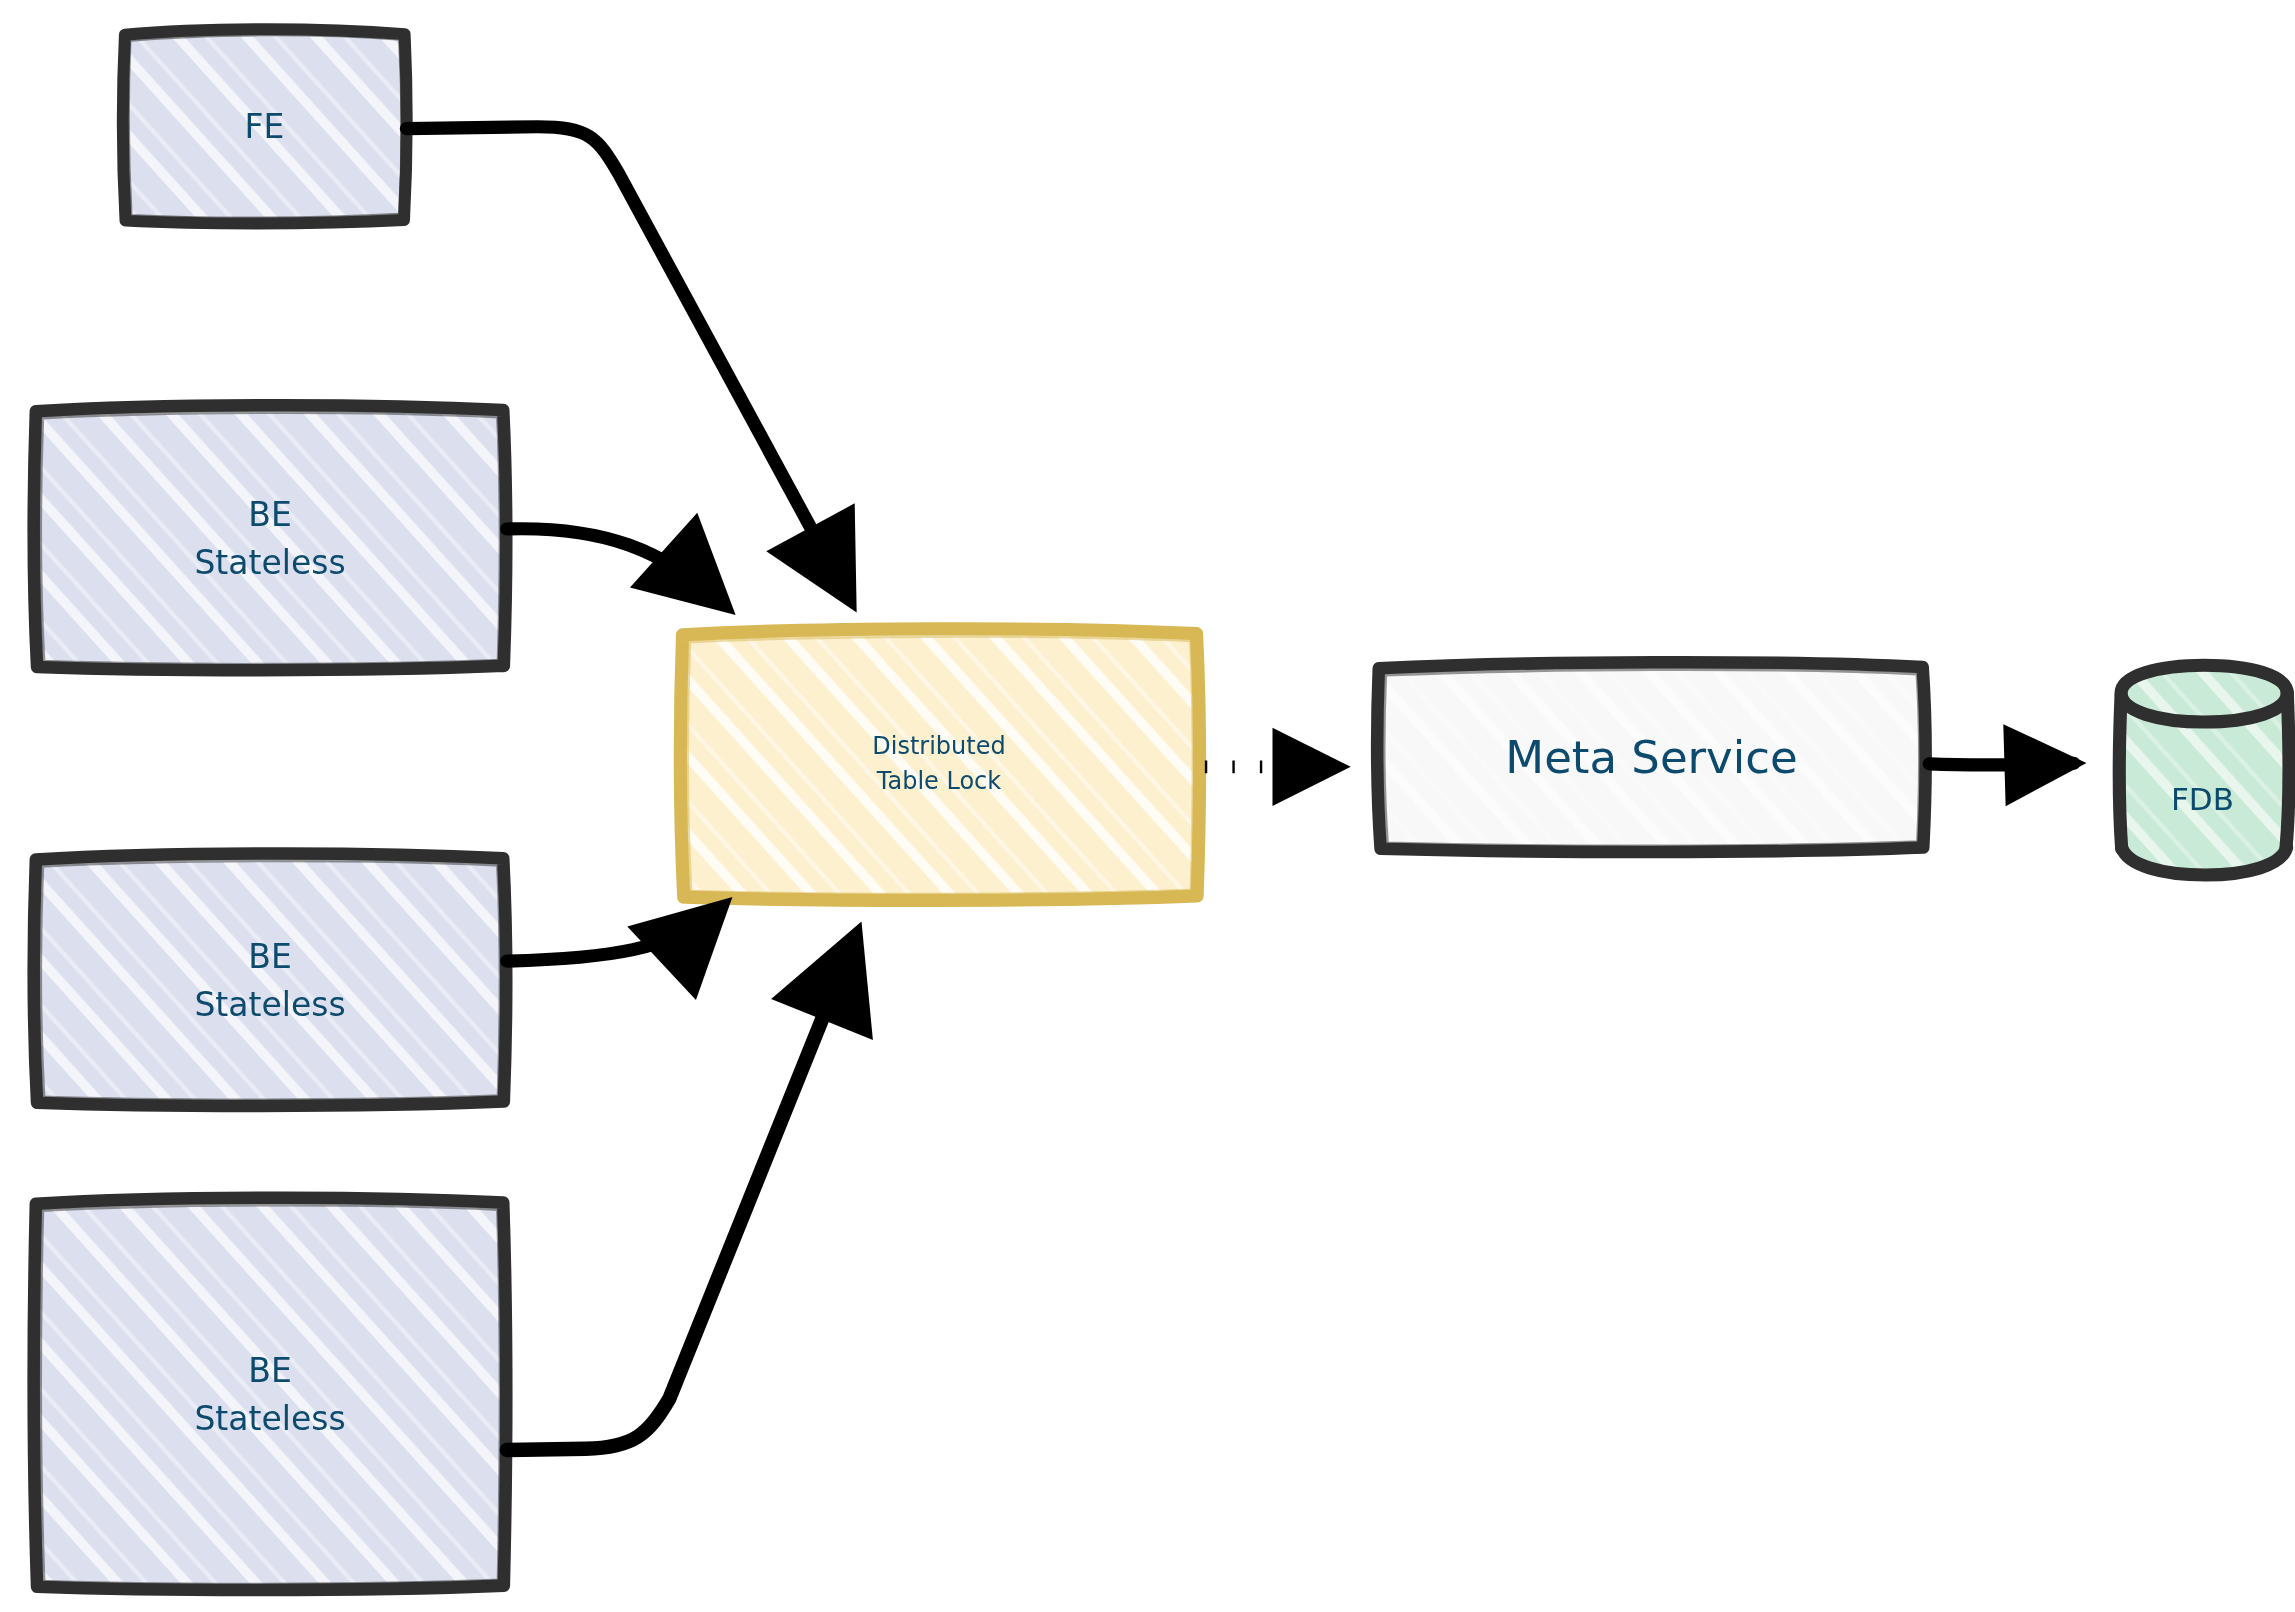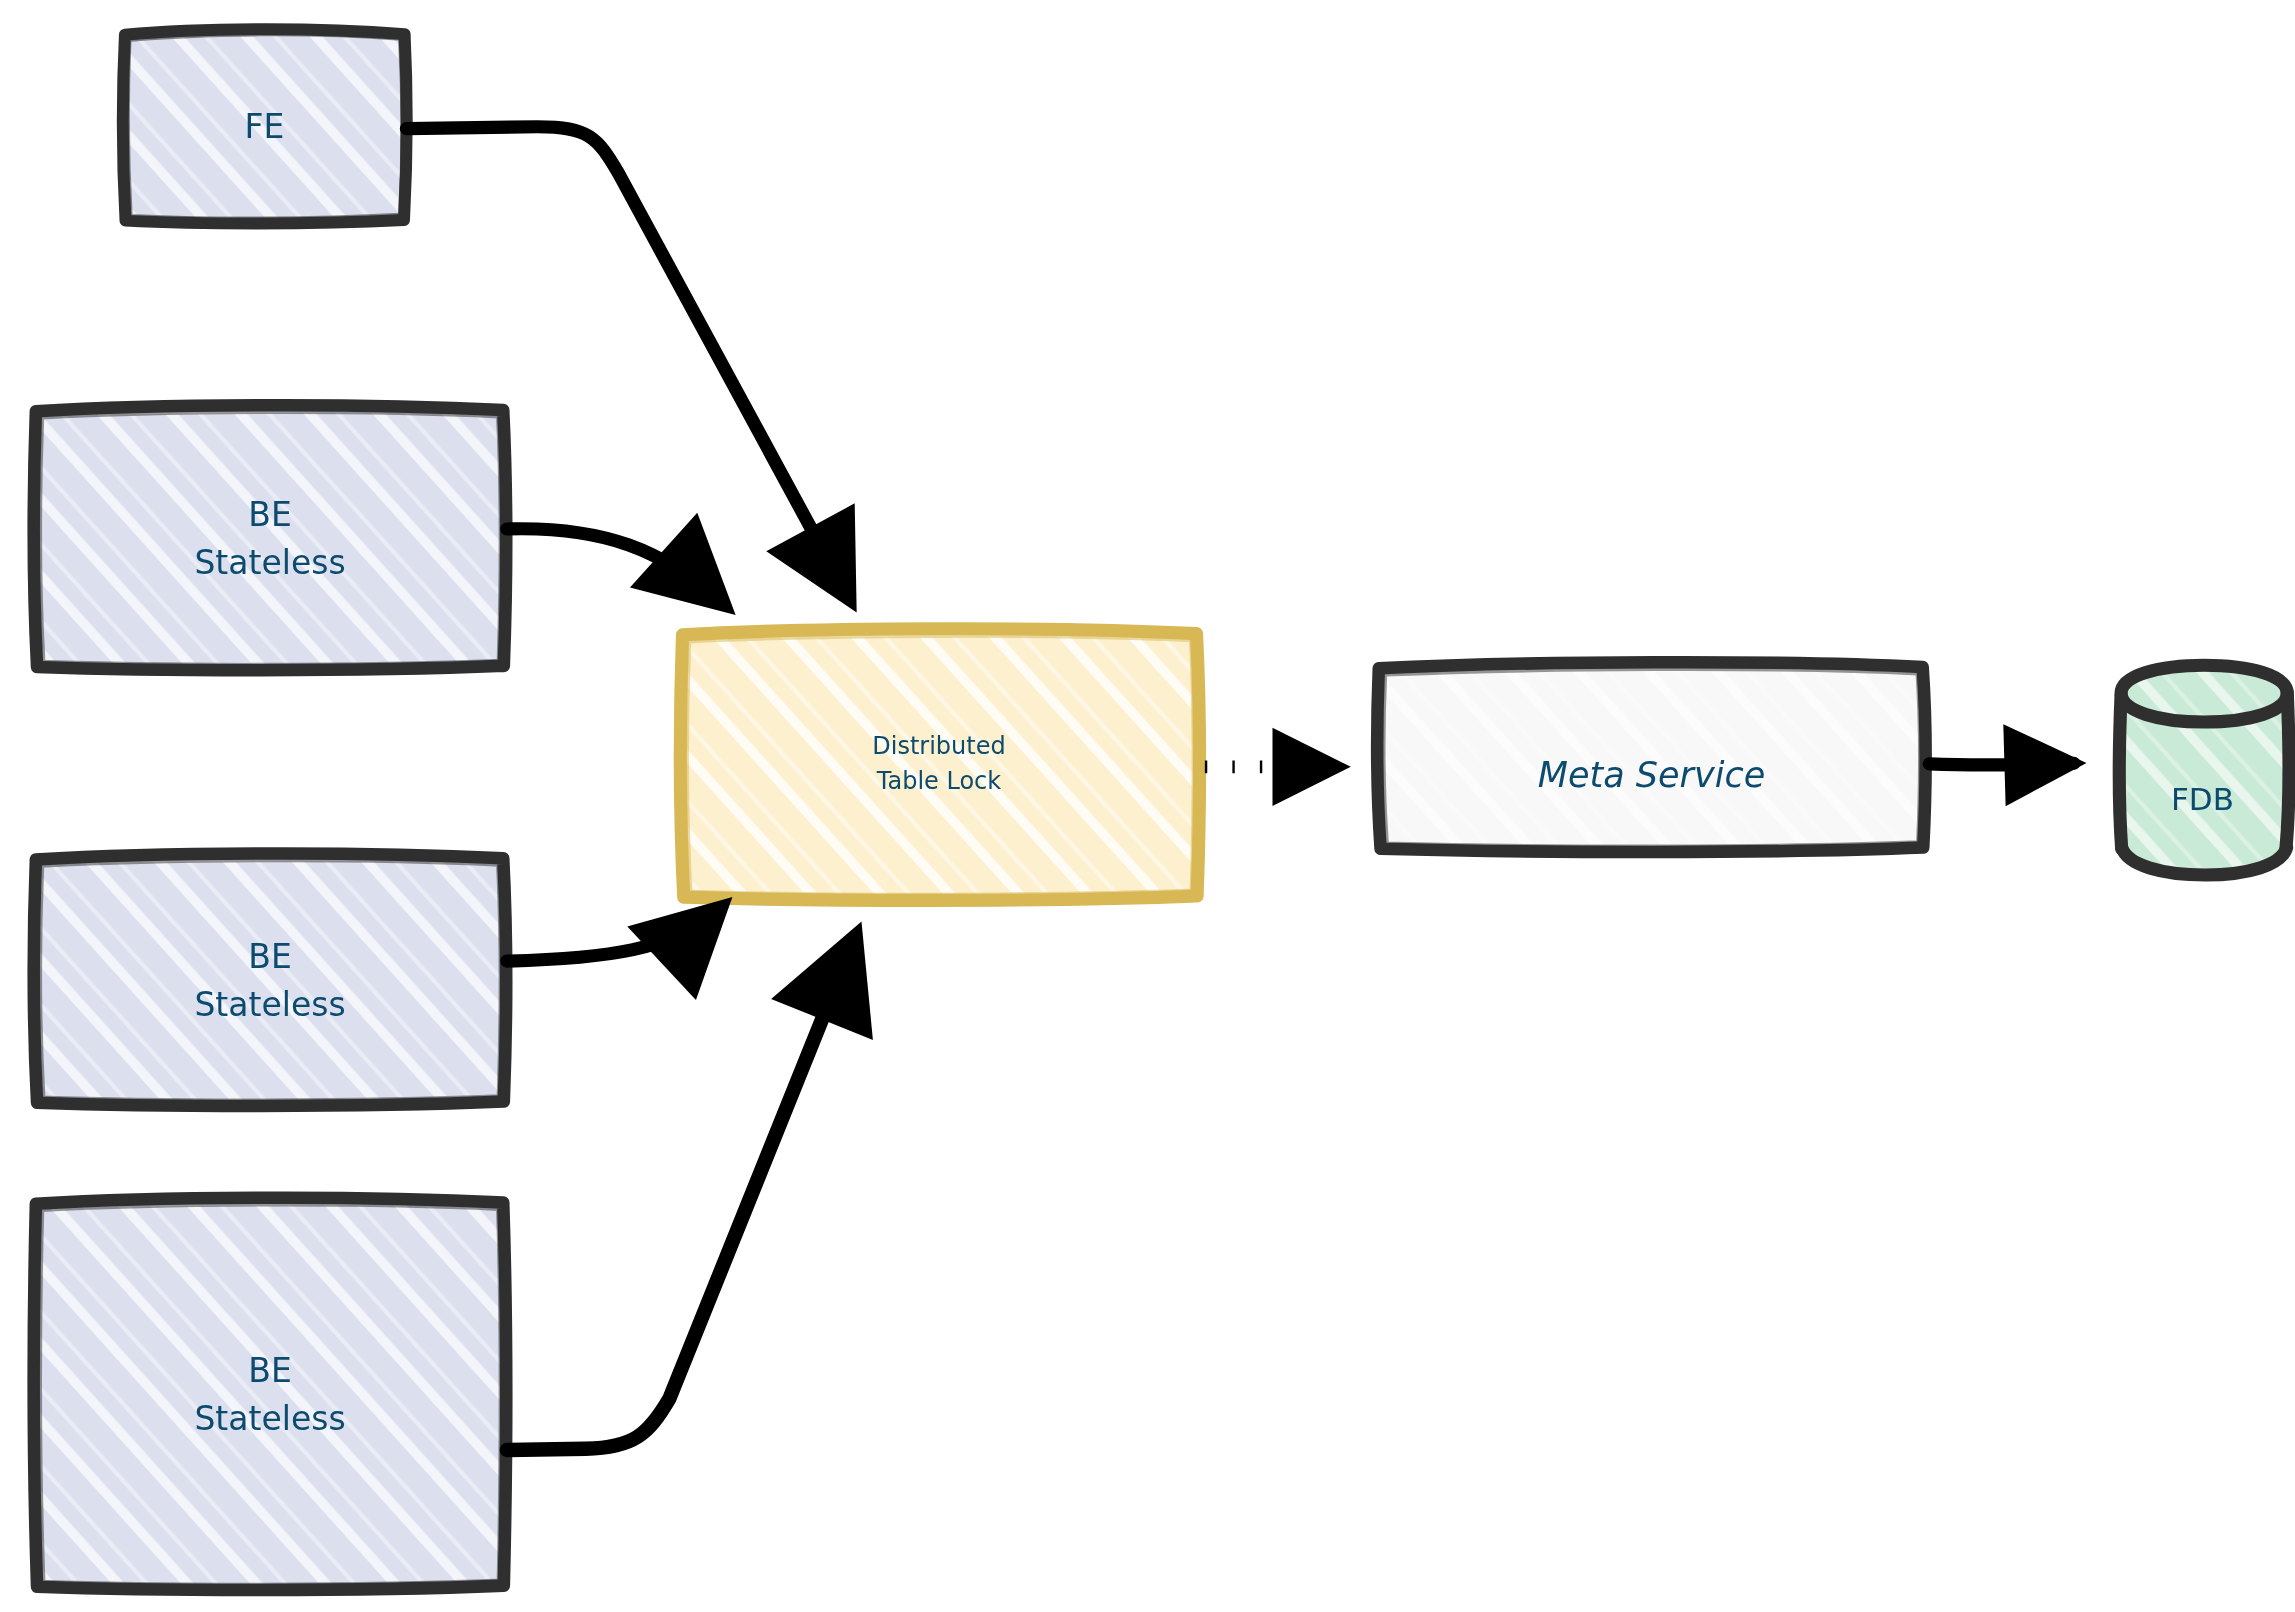--- a/index.html
+++ b/index.html
@@ -133,18 +133,18 @@
 
   <div class="nodelabel" style="left:35px;top:858px;width:470px;height:245px;font-size:33px;">BE
 Stateless</div>
 
   <div class="nodelabel" style="left:35px;top:1202px;width:470px;height:386px;font-size:33px;">BE
 Stateless</div>
 
   <div class="nodelabel" style="left:680px;top:632px;width:518px;height:264px;font-size:24px;">Distributed
 Table Lock</div>
 
-  <div class="nodelabel" style="left:1378px;top:684px;width:547px;height:182px;font-size:35px;font-style:italic;">Meta Service</div>
+  <div class="nodelabel" style="left:1378px;top:667px;width:547px;height:182px;font-size:45px;">Meta Service</div>
 
   <div class="nodelabel" style="left:2116px;top:708px;width:173px;height:182px;font-size:31px;">FDB</div>
 
 </div>
 
 
 </body></html>

